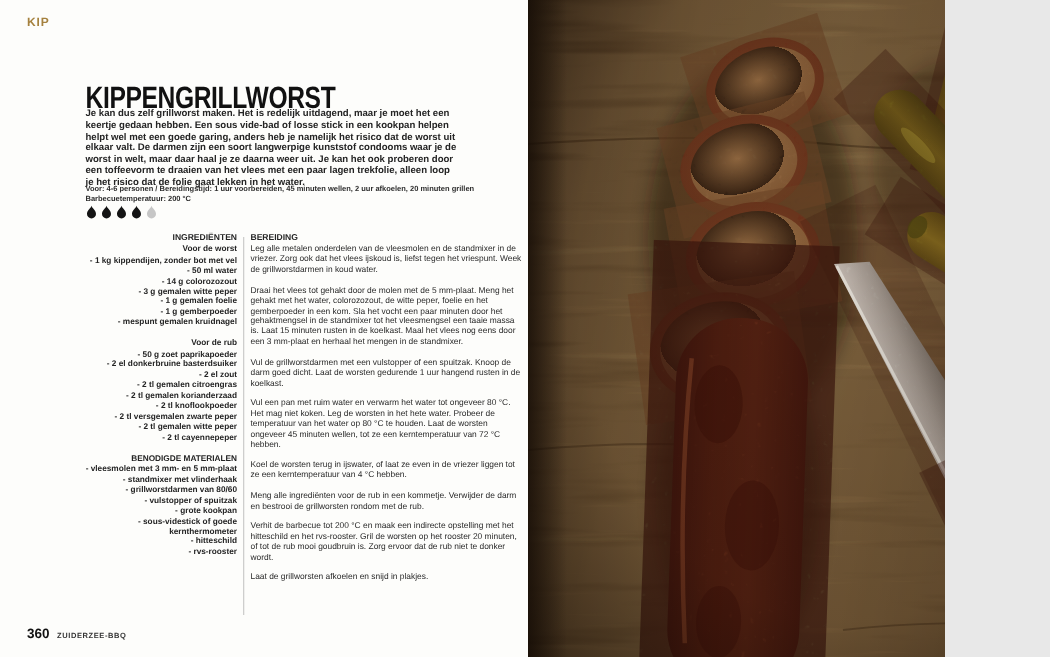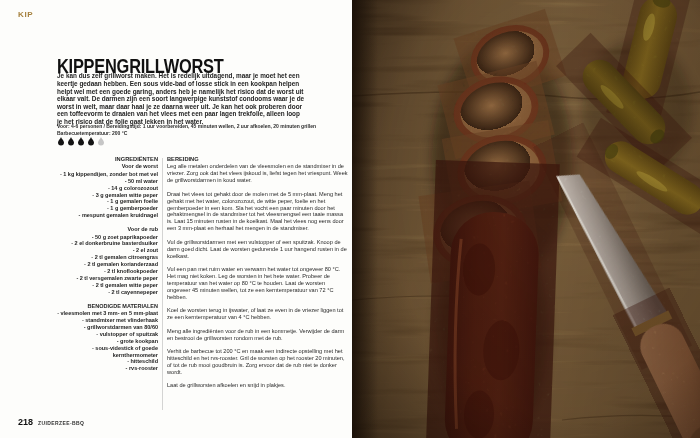--- a/index.html
+++ b/index.html
@@ -1,16 +1,16 @@
 <!DOCTYPE html>
 <html><head>
 <meta charset="utf-8">
 <style>
   html,body{margin:0;padding:0;background:#e8e8e8;}
-  .spread{position:relative;width:700px;height:438px;background:#fdfdfb;overflow:hidden;
+  .spread{position:relative;width:630px;height:438px;background:#fdfdfb;overflow:hidden;
           font-family:"Liberation Sans", sans-serif;color:#1c1c1c;}
   
   .kicker{position:absolute;left:18px;top:10px;font-size:8px;font-weight:700;letter-spacing:.6px;color:#a5813e;}
   .title{position:absolute;left:57px;top:40px;font-size:20.5px;font-weight:800;letter-spacing:-.3px;
          transform:scaleX(.8);transform-origin:left top;white-space:nowrap;color:#111;}
   .intro{position:absolute;left:57px;top:66px;width:249px;font-size:6.4px;line-height:7.6px;
          font-weight:700;color:#242424;text-align:left;}
   .meta{position:absolute;left:57px;top:123px;width:292px;font-size:5px;line-height:6.6px;font-weight:700;color:#2e2e2e;}
   .heat{position:absolute;left:57px;top:137px;display:flex;gap:2px;align-items:flex-end;}
   .heat svg{display:block;}
@@ -158,21 +158,21 @@
 
         <p class="prep-par">Meng alle ingrediënten voor de rub in een kommetje. Verwijder de darm en bestrooi de grillworsten rondom met de rub.</p>
 
         <p class="prep-par">Verhit de barbecue tot 200 °C en maak een indirecte opstelling met het hitteschild en het rvs-rooster. Gril de worsten op het rooster 20 minuten, of tot de rub mooi goudbruin is. Zorg ervoor dat de rub niet te donker wordt.</p>
 
         <p class="prep-par">Laat de grillworsten afkoelen en snijd in plakjes.</p>
       </div>
   </div>
 
   <div class="footer">
-    <span class="page-number">218</span>
+    <span class="page-number">360</span>
     <span class="book-title">ZUIDERZEE-BBQ</span>
   </div>
 
   <div class="photo">
     <svg width="348" height="438" viewBox="0 0 348 438" preserveAspectRatio="none" role="img">
       <defs>
         <linearGradient id="woodG" x1="0" y1="0" x2="1" y2="0.25">
           <stop offset="0" stop-color="#2b1d10"></stop>
           <stop offset="0.12" stop-color="#59422a"></stop>
           <stop offset="0.32" stop-color="#8a6a42"></stop>

